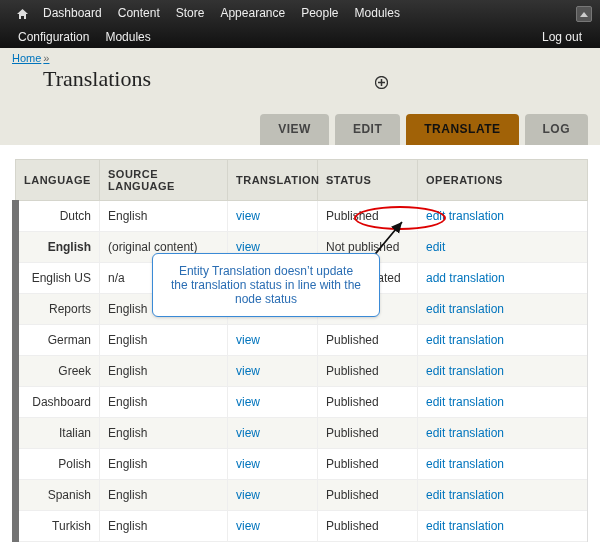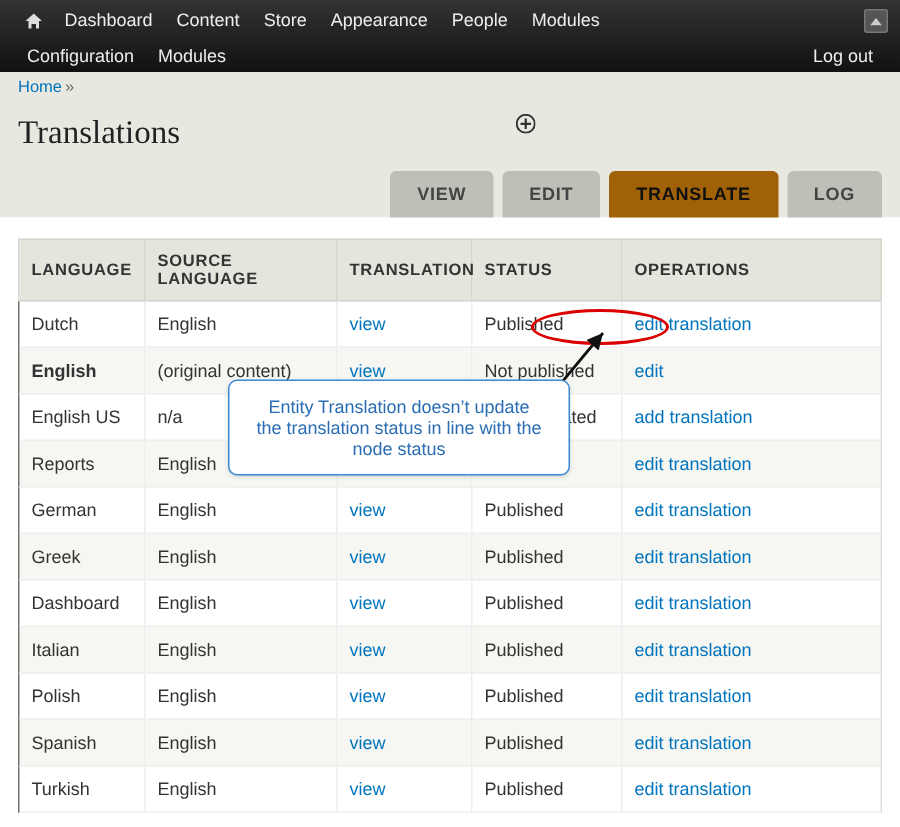--- a/index.html
+++ b/index.html
@@ -59,28 +59,30 @@
   .toggle-btn svg { display: block; }
   
   .pagewrap {
     background: #e9e8e0;
     padding: 2px 12px 0 12px;
   }
   .breadcrumb {
     font-size: 11px;
     color: #0074bd;
     padding: 2px 0 2px 0;
+    text-decoration: underline;
   }
   .breadcrumb a { color: #0074bd; text-decoration: none; cursor: pointer; }
   .breadcrumb .sep { color: #666; padding-left:2px;}
   .titlebar {
     display: flex;
-    align-items: center;
+    align-items: flex-start;
     position: relative;
     height: 44px;
+    margin-left: 31px;
   }
   h1.page-title {
     font-size: 22px;
     font-weight: normal;
     margin: 0;
     color: #222;
     font-family: Georgia, "Times New Roman", serif;
   }
   .titlebar .plus {
     position: absolute;
@@ -139,21 +141,21 @@
   table.translations td {
     padding: 8px 8px;
     font-size: 12px;
     border-left: 1px solid #eee;
     border-right: 1px solid #eee;
     vertical-align: middle;
     white-space: nowrap;
   }
   table.translations tbody tr { border-bottom: 1px solid #eee; }
   table.translations tbody tr:nth-child(even) { background: #f6f6f2; }
-  table.translations tbody tr td:first-child { border-left: 1px solid #737373; }
+  table.translations tbody tr td:first-child { border-left: 7px solid #737373; text-align: right; }
   table.translations tbody tr td:last-child  { border-right: 1px solid #ddd; }
   .lang-strong { font-weight: bold; }
   .link { color: #0074bd; cursor: pointer; }
   .op { color: #0074bd; cursor: pointer; }
   
   .callout {
     position: absolute;
     left: 152px;
     top: 253px;
     width: 228px;

